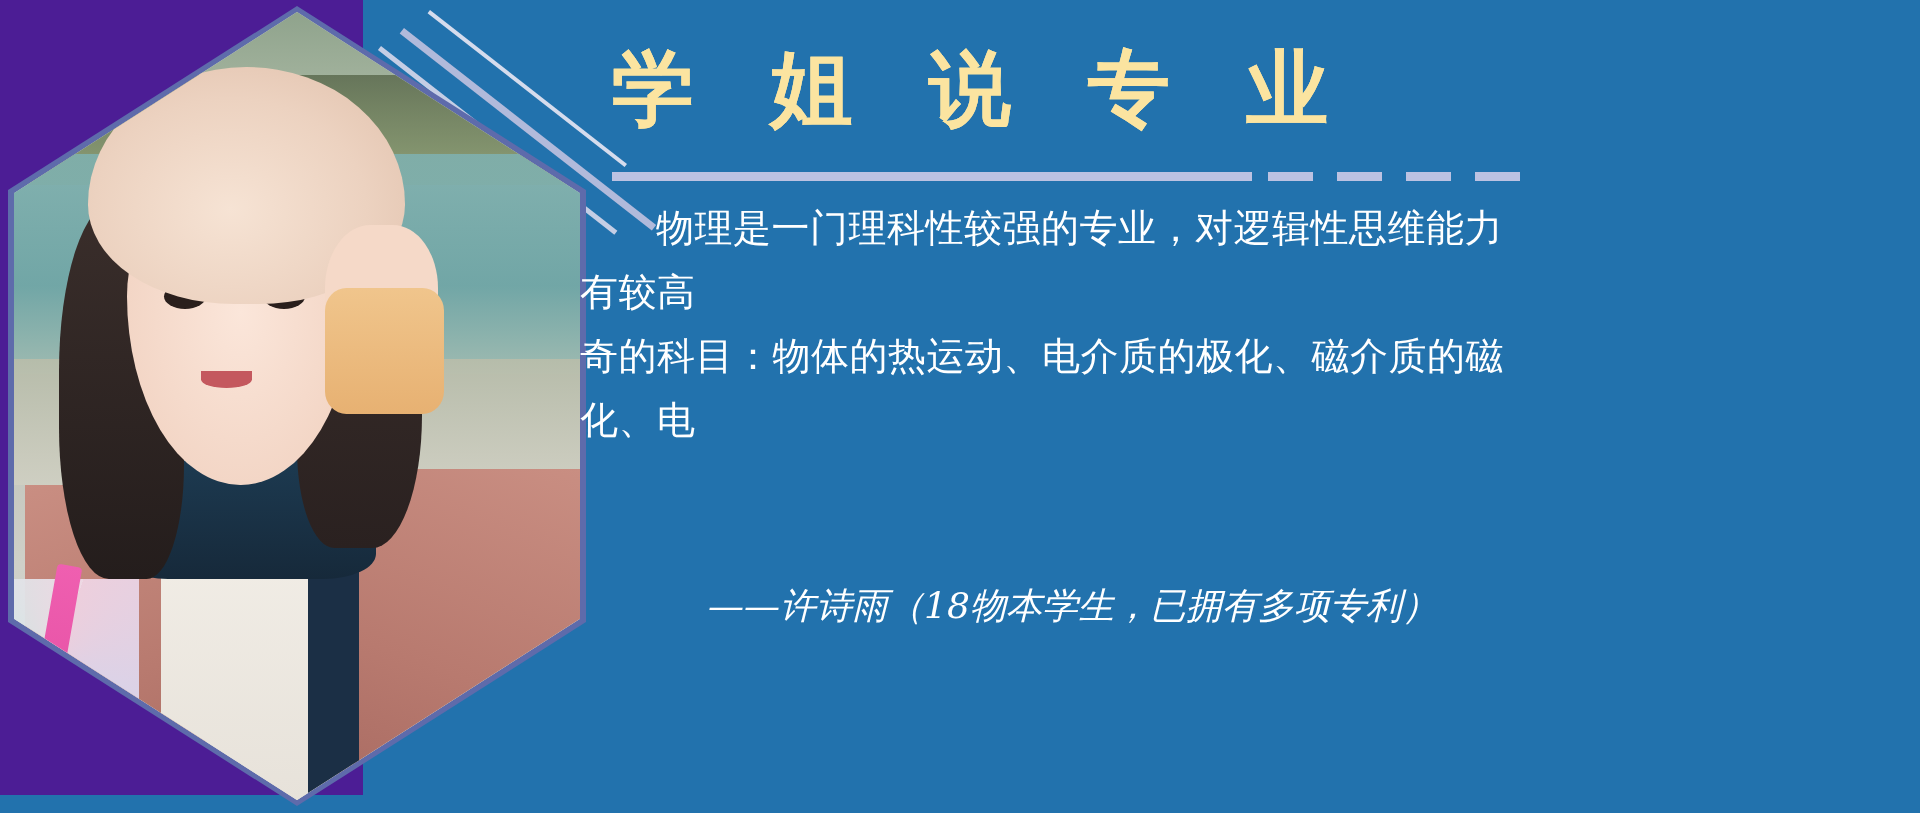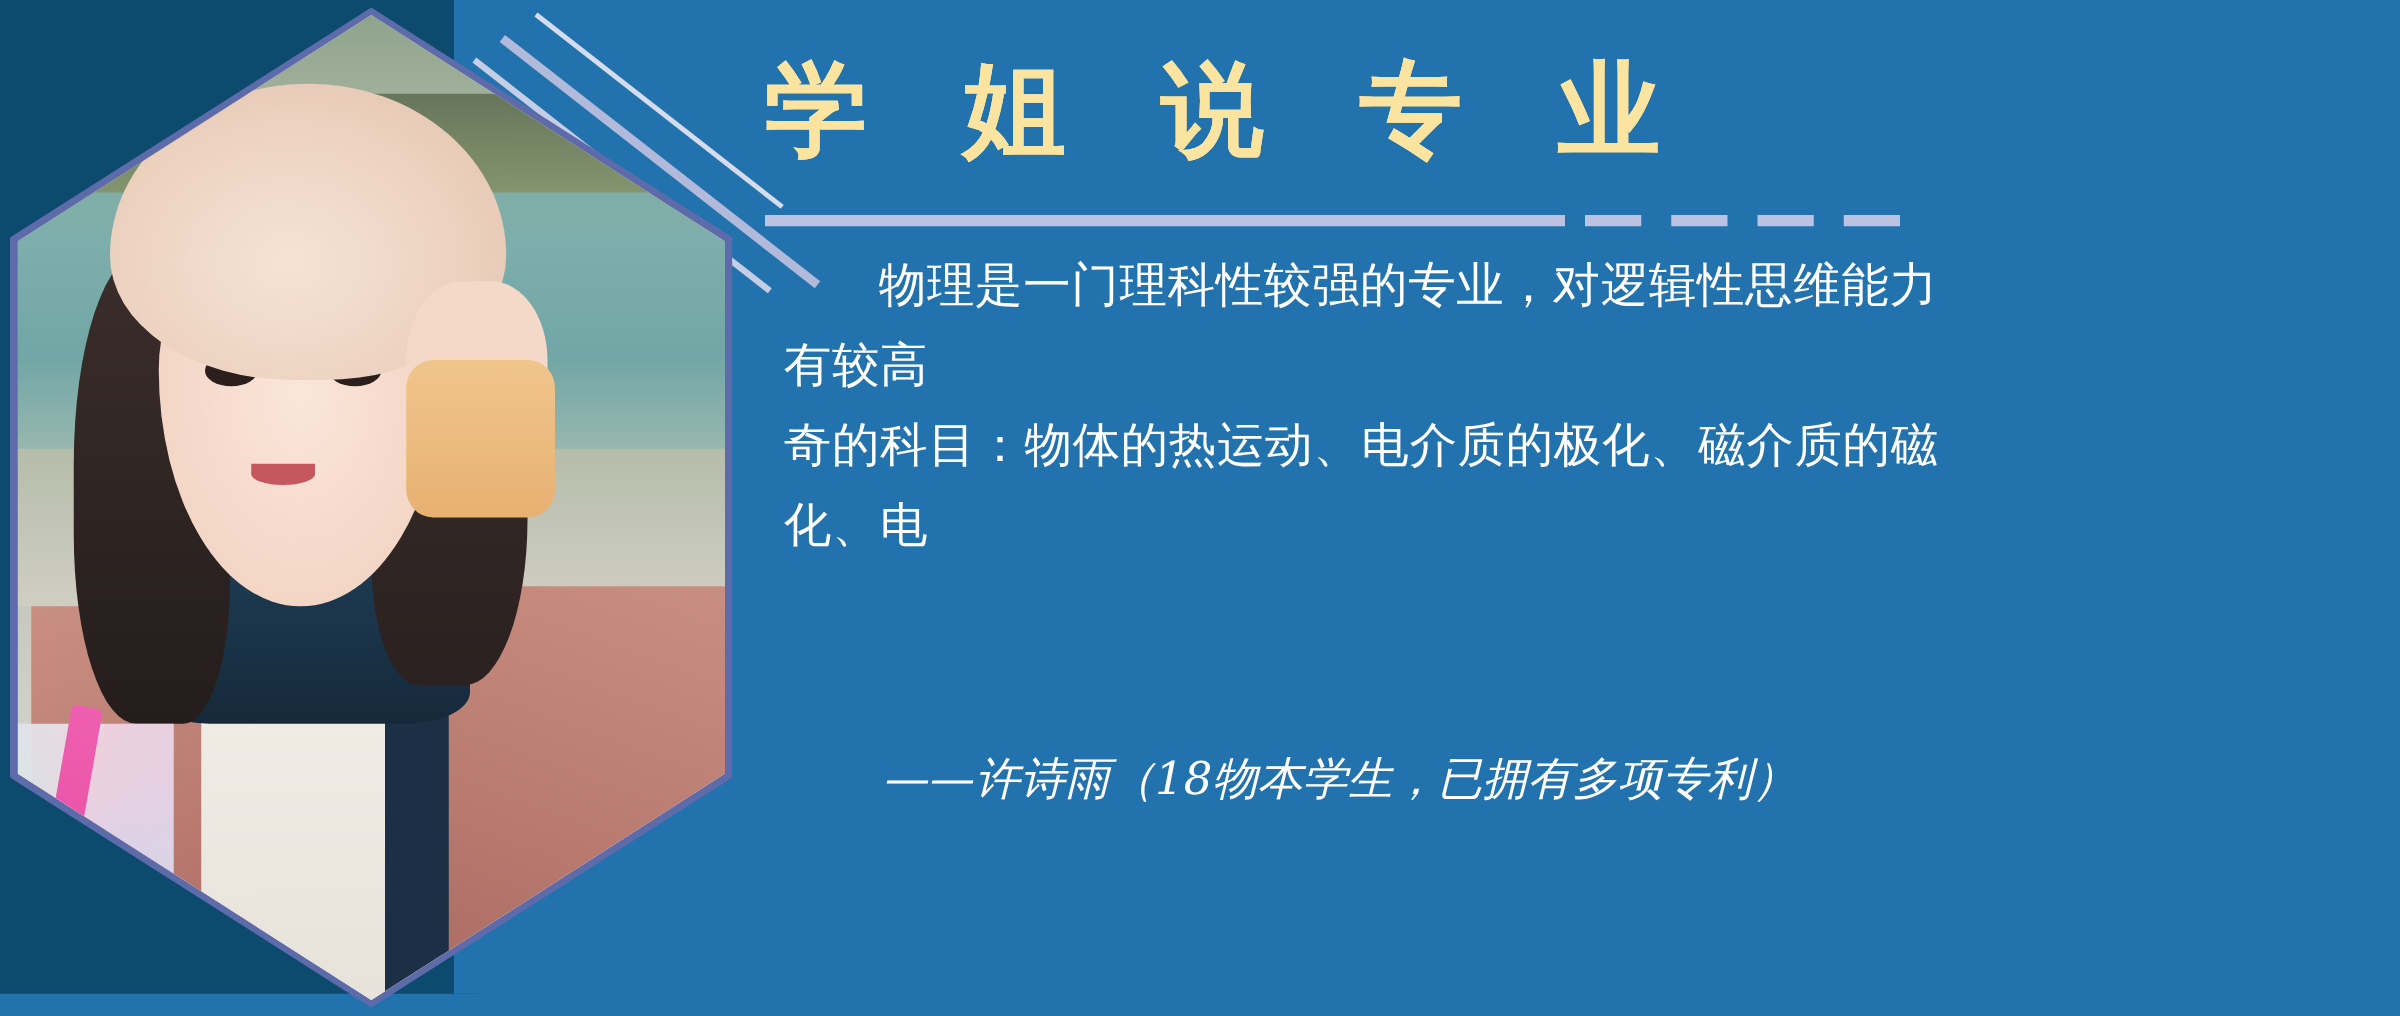--- a/index.html
+++ b/index.html
@@ -5,21 +5,21 @@
   html,body{margin:0;padding:0;}
   body{
     width:1920px;height:813px;
     background:#ffffff;
     font-family:"Liberation Sans","DejaVu Sans",sans-serif;
     overflow:hidden;
   }
   .banner{
     position:relative;
     width:1920px;height:813px;
-    background:#0c4a6e;
+    background:#4c1d95;
     overflow:hidden;
   }
 
   
   .blue-panel{
     position:absolute;
     left:0;top:0;
     width:1920px;height:813px;
     background:#2272ad;
     clip-path:polygon(363px 0, 1920px 0, 1920px 813px, 383px 813px, 383px 795px, 363px 795px);
@@ -188,34 +188,34 @@
   .dashes span{
     flex:1 1 auto;
     height:9px;
     background:#bcc2e2;
     display:block;
   }
 
   
   .body-text{
     position:absolute;
-    left:627px;top:196px;
+    left:580px;top:196px;
     width:930px;
     color:#ffffff;
     font-size:38px;
     line-height:64px;
     letter-spacing:.5px;
     font-family:"DejaVu Sans","Liberation Sans",sans-serif;
   }
   .body-text p{margin:0;}
   .body-text p.indent{text-indent:76px;}
 
   .attrib{
     position:absolute;
-    left:608px;top:598px;
+    left:608px;top:580px;
     width:930px;
     color:#ffffff;
     font-size:36px;
     line-height:52px;
     text-align:center;
     font-family:"DejaVu Serif","Liberation Serif",serif;
     font-style:italic;
   }
 </style>
 </head>

